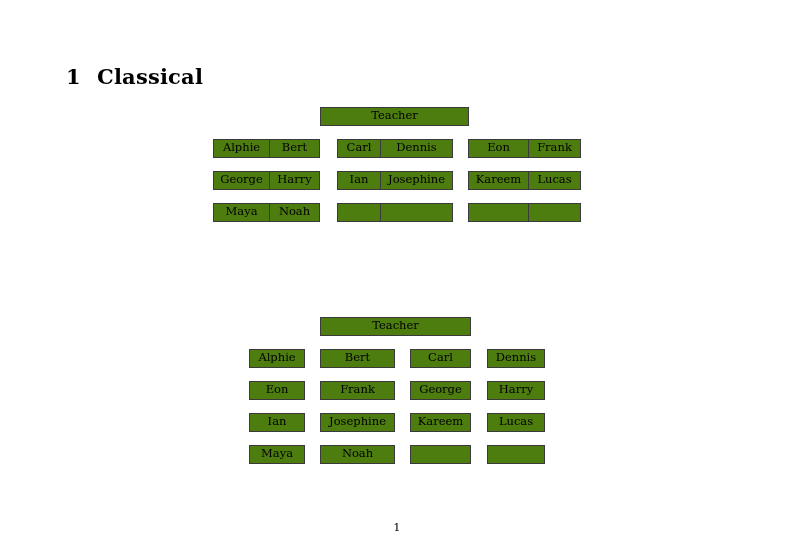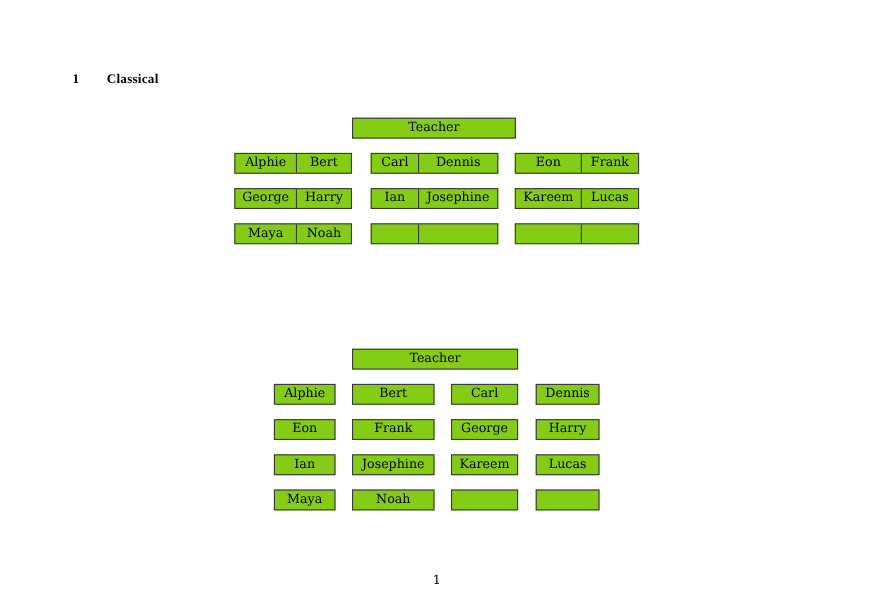--- a/index.html
+++ b/index.html
@@ -20,44 +20,43 @@
   .page {
     position: relative;
     width: 794px;
     height: 560px;
     box-sizing: border-box;
   }
 
   
   .section-heading {
     position: absolute;
-    font-size: 12px;
+    font-size: 21px;
     font-weight: bold;
     letter-spacing: 0.2px;
     white-space: nowrap;
-    font-family: Liberation Serif, serif;
   }
   .section-heading .sec-num {
     display: inline-block;
     width: 31px;
   }
   .section-heading .sec-title {
     display: inline-block;
   }
 
   #heading-classical { left: 66px;  top: 64px; }
   #heading-distributed { left: 66px; top: 275px; }
 
   
   .box {
     position: absolute;
     box-sizing: border-box;
     border: 1px solid #3a3a3a;
     height: 19px;
-    background: #84cc16;
+    background: #4d7c0f;
     display: flex;
     align-items: stretch;
   }
   .cell {
     box-sizing: border-box;
     display: flex;
     align-items: center;
     justify-content: center;
     font-size: 11.5px;
     line-height: 1;

